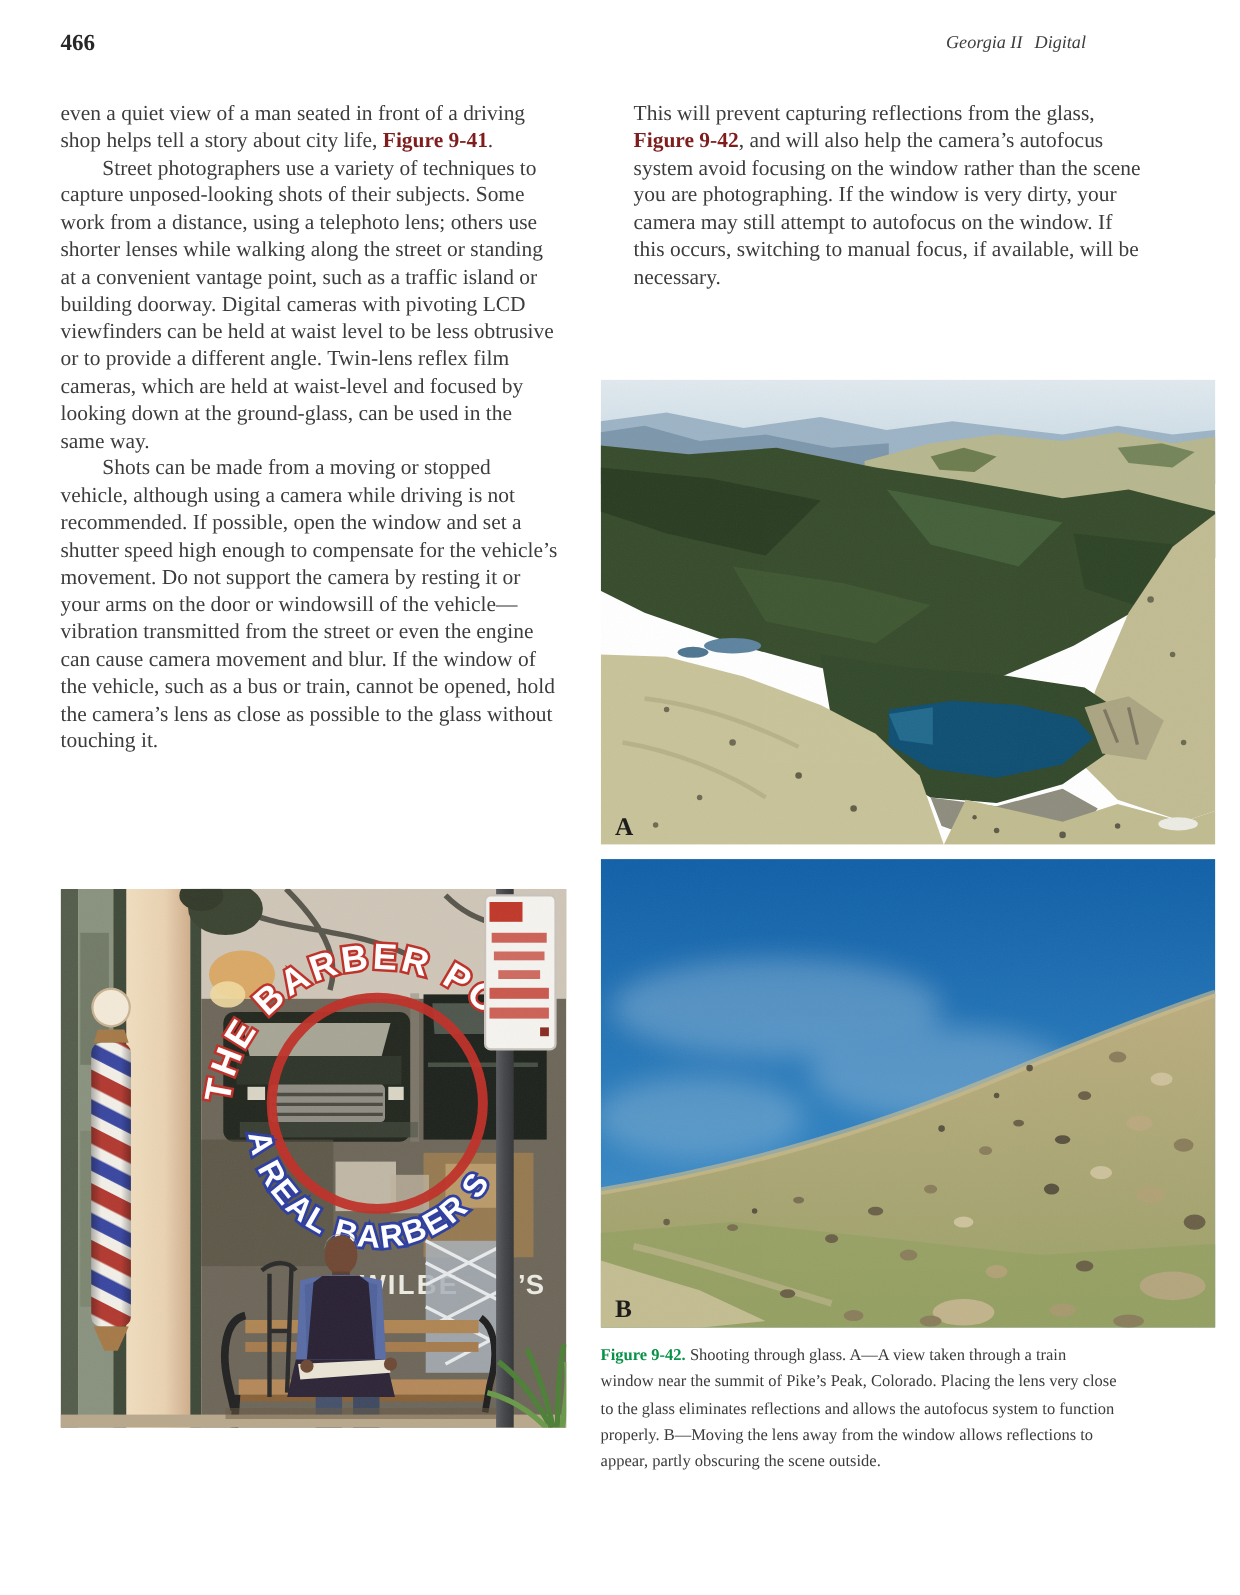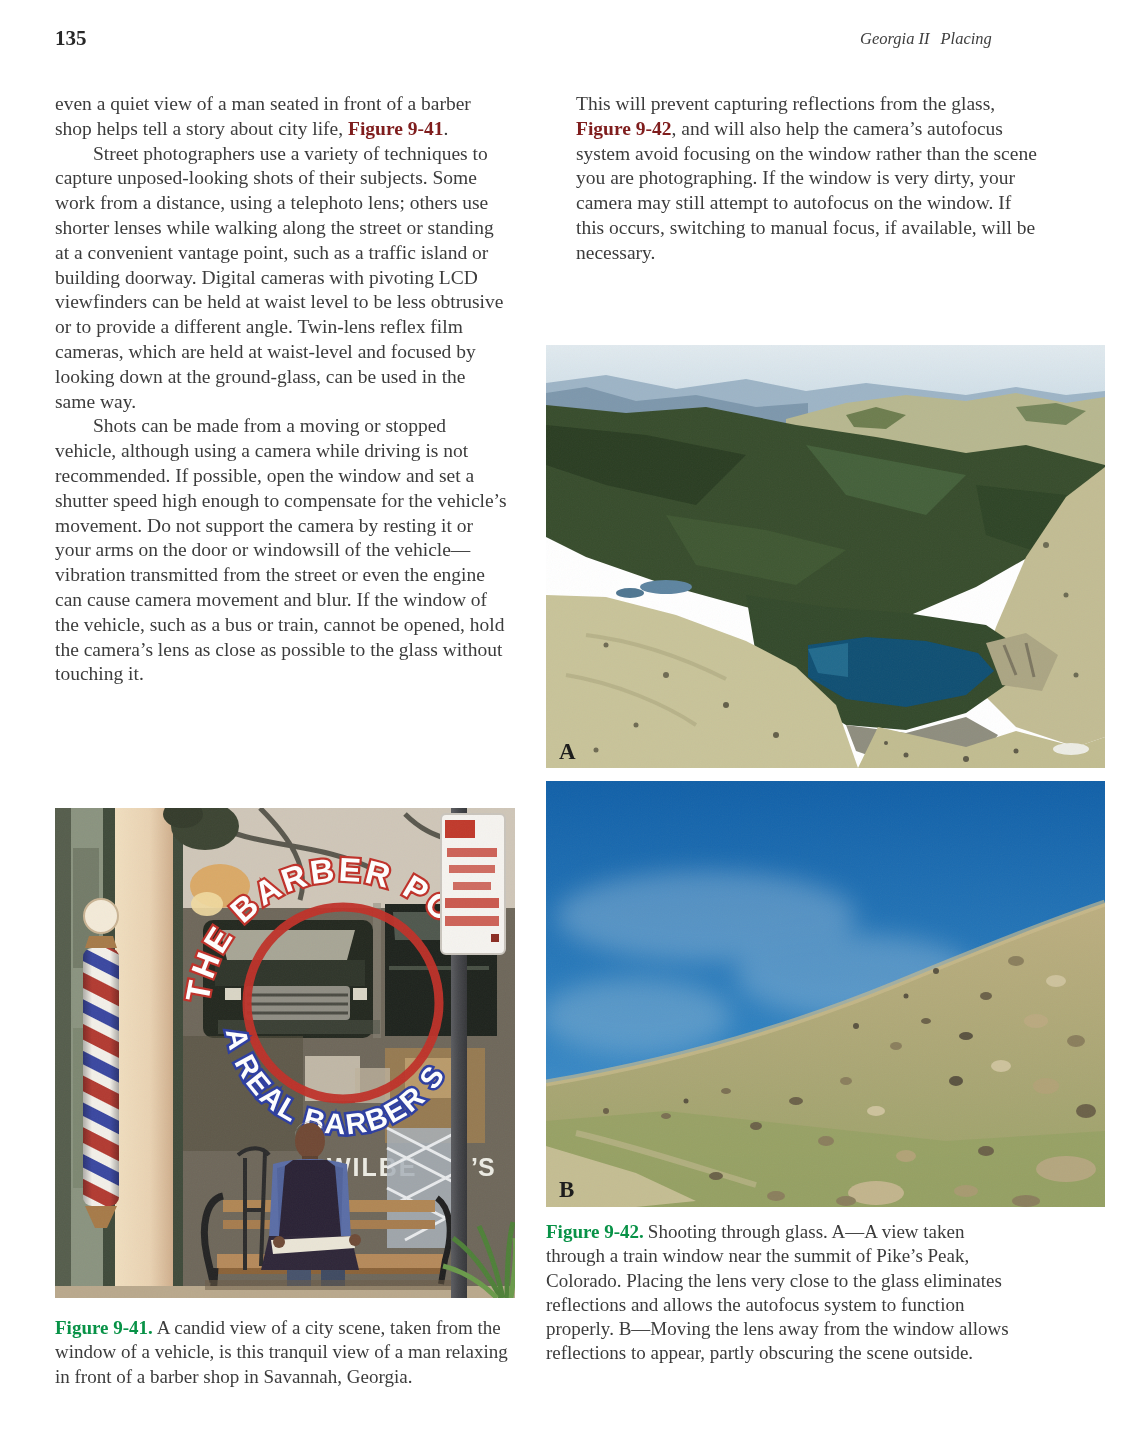--- a/index.html
+++ b/index.html
@@ -18,35 +18,35 @@
   .col p{margin:0;}
   .col p.indent{text-indent:38px;}
   .figref{color:#7f1d1d;font-weight:bold;}
   
   .photo{position:absolute;overflow:hidden;}
   #photo-barber{left:55px;top:808px;width:460px;height:490px;}
   #photo-a{left:546px;top:345px;width:559px;height:423px;}
   #photo-b{left:546px;top:781px;width:559px;height:426px;}
   .photo svg{display:block;width:100%;height:100%;}
   
-  .caption{position:absolute;font-size:19px;line-height:24.3px;color:#3c3c3c;}
+  .caption{position:absolute;font-size:15px;line-height:24.3px;color:#3c3c3c;}
   #caption-9-41{left:55px;top:1316px;width:464px;}
   #caption-9-42{left:546px;top:1220px;width:472px;}
   .caption .cap-label{color:#089247;font-weight:bold;margin-right:4px;}
 </style>
 </head>
 <body>
 
 <div id="page">
 
-  <div id="page-number">135</div>
-  <div id="running-head"><span>Georgia II</span><span class="gap"></span><span>Placing</span></div>
+  <div id="page-number">466</div>
+  <div id="running-head"><span>Georgia II</span><span class="gap"></span><span>Digital</span></div>
 
   <div id="left-col" class="col">
-    <p><span>even a quiet view of a man seated in front of a barber shop helps tell a story about city life, </span><span class="figref">Figure 9-41</span><span>.</span></p>
+    <p><span>even a quiet view of a man seated in front of a driving shop helps tell a story about city life, </span><span class="figref">Figure 9-41</span><span>.</span></p>
     <p class="indent">Street photographers use a variety of techniques to capture unposed-looking shots of their subjects. Some work from a distance, using a telephoto lens; others use shorter lenses while walking along the street or standing at a convenient vantage point, such as a traffic island or building doorway. Digital cameras with pivoting LCD viewfinders can be held at waist level to be less obtrusive or to provide a different angle. Twin-lens reflex film cameras, which are held at waist-level and focused by looking down at the ground-glass, can be used in the same way.</p>
     <p class="indent">Shots can be made from a moving or stopped vehicle, although using a camera while driving is not recommended. If possible, open the window and set a shutter speed high enough to compensate for the vehicle’s movement. Do not support the camera by resting it or your arms on the door or windowsill of the vehicle—vibration transmitted from the street or even the engine can cause camera movement and blur. If the window of the vehicle, such as a bus or train, cannot be opened, hold the camera’s lens as close as possible to the glass without touching it.</p>
   </div>
 
   <div id="right-col" class="col">
     <p><span>This will prevent capturing reflections from the glass, </span><span class="figref">Figure 9-42</span><span>, and will also help the camera’s autofocus system avoid focusing on the window rather than the scene you are photographing. If the window is very dirty, your camera may still attempt to autofocus on the window. If this occurs, switching to manual focus, if available, will be necessary.</span></p>
   </div>
 
   <div id="photo-a" class="photo">
     <svg viewBox="0 0 559 423" preserveAspectRatio="none">
@@ -322,21 +322,18 @@
         <path d="M446,490 C430,460 412,440 398,430"></path>
         <path d="M448,490 C440,455 432,435 424,418"></path>
         <path d="M452,490 C452,455 454,430 458,414"></path>
         <path d="M442,490 C424,472 404,462 388,458" stroke="#6a9a4a"></path>
         <path d="M456,490 C460,462 462,444 460,430" stroke="#6a9a4a"></path>
       </g>
       <rect x="0" y="0" width="460" height="490" filter="url(#c-grain)" opacity="0.05"></rect>
     </svg>
   </div>
 
-  <div id="caption-9-41" class="caption">
-    <span class="cap-label">Figure 9-41.</span><span>A candid view of a city scene, taken from the window of a vehicle, is this tranquil view of a man relaxing in front of a barber shop in Savannah, Georgia.</span>
-  </div>
 
   <div id="caption-9-42" class="caption">
     <span class="cap-label">Figure 9-42.</span><span>Shooting through glass. A—A view taken through a train window near the summit of Pike’s Peak, Colorado. Placing the lens very close to the glass eliminates reflections and allows the autofocus system to function properly. B—Moving the lens away from the window allows reflections to appear, partly obscuring the scene outside.</span>
   </div>
 
 </div>
 
 </body></html>

